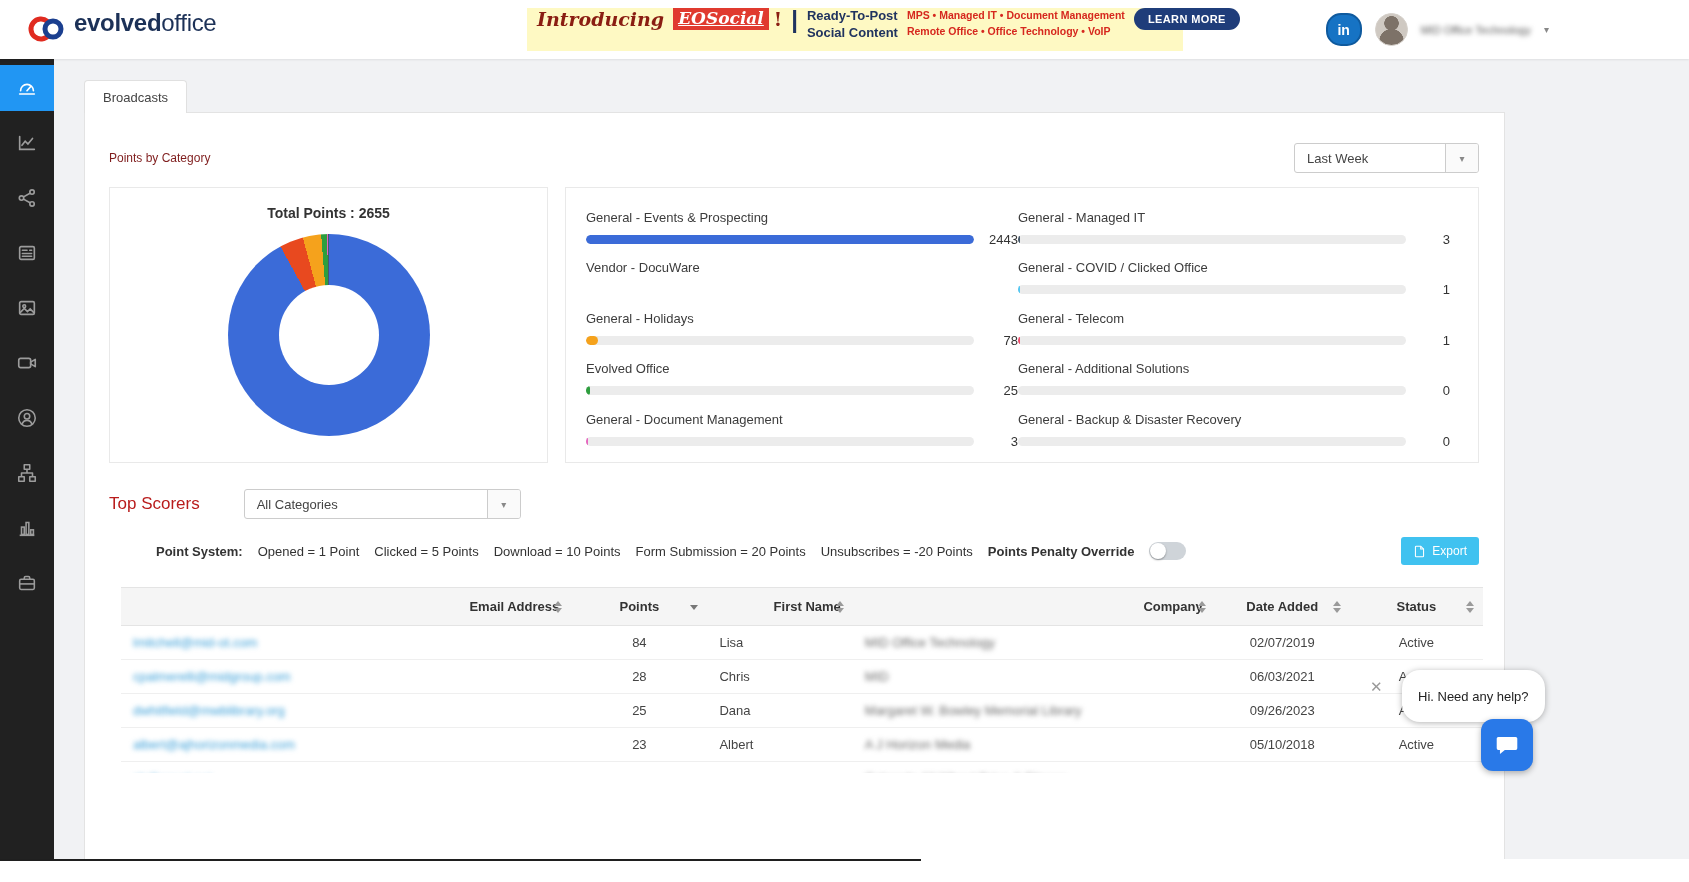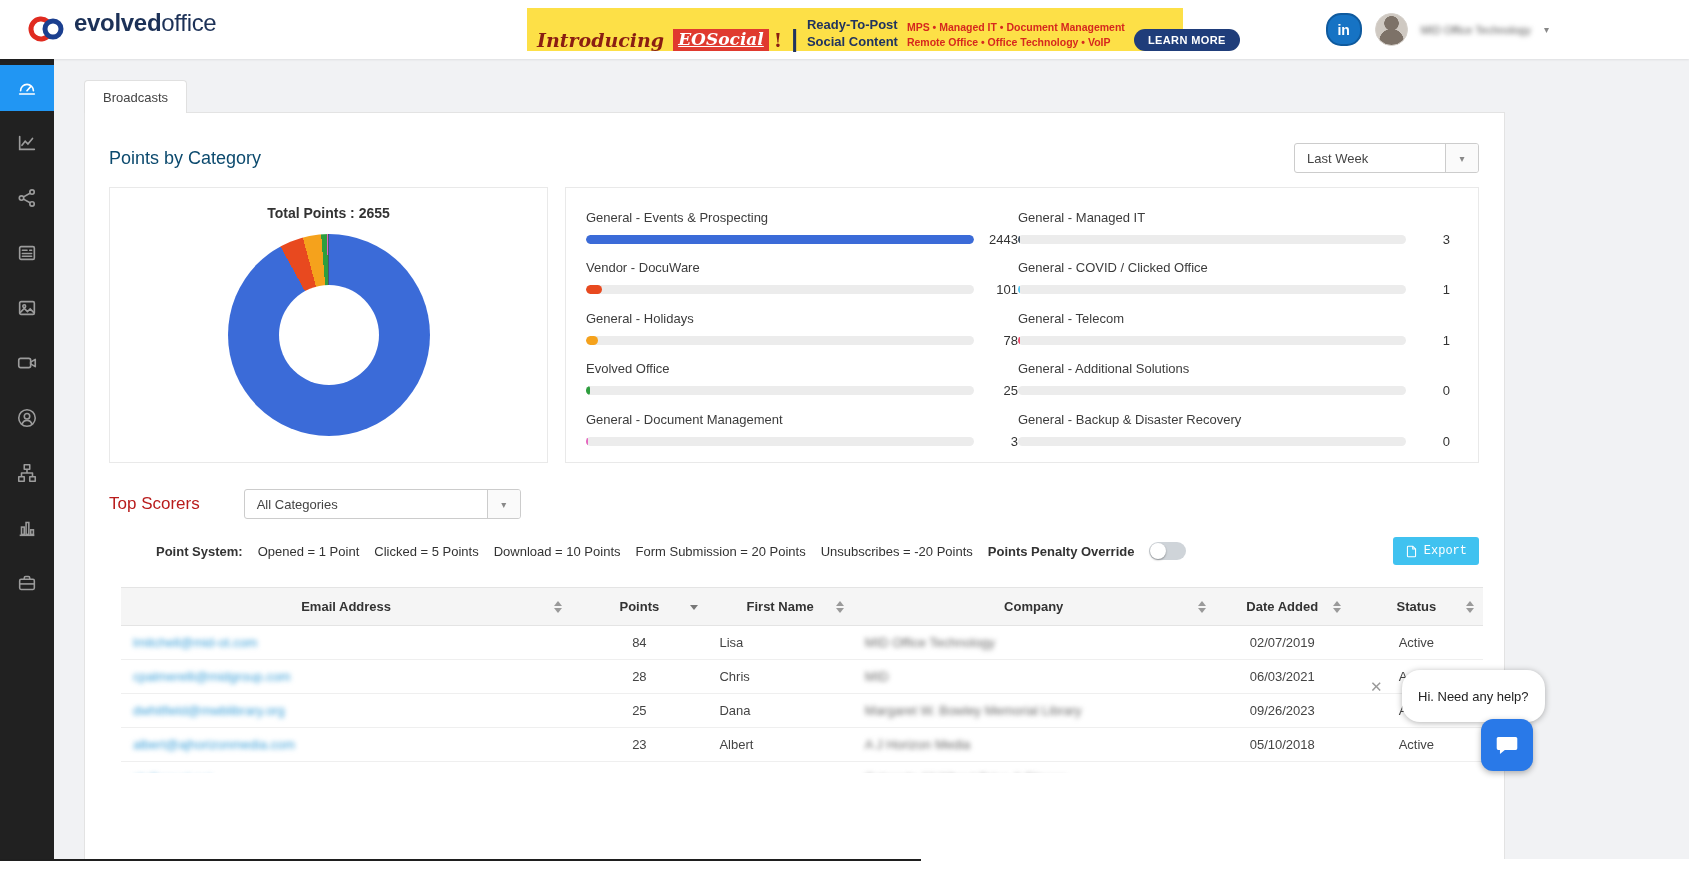--- a/index.html
+++ b/index.html
@@ -10,22 +10,22 @@
   }
 
   
   .app-header { position:absolute; top:0; left:0; width:100%; height:59px; background:#fff;
     box-shadow:0 1px 2px rgba(0,0,0,.08); z-index:20; }
   .brand { position:absolute; left:26px; top:9px; display:flex; align-items:flex-start; gap:8px; cursor:pointer; }
   .brand-text { font-size:24px; color:#1c3157; letter-spacing:-.3px; }
   .brand-text .b { font-weight:700; }
   .brand-text .l { font-weight:400; }
 
-  .banner { position:absolute; left:527px; top:8px; width:656px; height:43px; background:#fde047;
-    display:flex; align-items:flex-end; padding:0 10px; gap:9px; cursor:pointer; }
+  .banner { position:absolute; left:527px; top:8px; width:656px; height:43px; background:#fef9c3;
+    display:flex; align-items:flex-start; padding:0 10px; gap:9px; cursor:pointer; }
   .banner-intro { font-family:"DejaVu Serif", serif; font-style:italic; font-weight:700;
     color:#8a1e12; font-size:19px; white-space:nowrap; }
   .banner-product { font-family:"DejaVu Serif", serif; font-style:italic; font-weight:700;
     color:#fff; background:#e03a2f; font-size:17px; padding:0 5px 2px; text-decoration:underline; }
   .banner-psuffix { font-family:"DejaVu Serif", serif; font-weight:700; color:#8a1e12; font-size:19px; margin-left:-4px;}
   .banner-sep { color:#20335f; font-weight:700; font-size:24px; line-height:1; }
   .banner-ready { color:#20335f; font-weight:700; font-size:13px; line-height:1.3; white-space:nowrap; }
   .banner-services { color:#d6281e; font-weight:700; font-size:10.5px; line-height:1.5; white-space:nowrap; }
   .banner-cta { background:#1f3d7a; color:#fff; font-size:11px; font-weight:700; border:none;
     border-radius:12px; padding:5px 14px; letter-spacing:.4px; cursor:pointer; white-space:nowrap;
@@ -51,21 +51,21 @@
 
   
   .main { position:absolute; top:59px; left:54px; right:0; bottom:0; background:#f1f2f4; overflow:hidden; }
   .tabbar { padding:21px 0 0 30px; }
   .tab { display:inline-block; background:#fff; border:1px solid #e0e0e0; border-bottom:none;
     border-radius:4px 4px 0 0; padding:9px 18px 8px; font-size:13px; color:#444; position:relative;
     z-index:2; margin-bottom:-1px; cursor:pointer; }
   .panel { margin-left:30px; width:1421px; background:#fff; border:1px solid #e3e3e3; min-height:748px; position:relative; }
 
   .pbc-header { display:flex; align-items:center; justify-content:space-between; padding:30px 25px 14px 24px; }
-  .h-title { font-size:18px; font-weight:500; color:#0c4a6e; }
+  .h-title { font-size:12px; font-weight:500; color:#7f1d1d; }
   .h-title.ts { font-size:17px; color:#b91c1c; }
 
   .select { display:flex; align-items:center; height:30px; border:1px solid #ccc; border-radius:3px;
     background:#fff; font-size:13px; color:#444; cursor:pointer; overflow:hidden; }
   .select .val { padding:0 12px; flex:1; white-space:nowrap; }
   .select .arrow { width:33px; height:100%; border-left:1px solid #ccc; background:#fafafa;
     display:flex; align-items:center; justify-content:center; color:#888; font-size:10px; }
   .select.period { width:185px; }
   .select.cats { width:277px; }
 
@@ -84,27 +84,27 @@
   .bar-fill { height:100%; border-radius:5px; }
   .bar-value { width:44px; text-align:right; font-size:13px; color:#333; }
 
   .ts-header { display:flex; align-items:center; padding:26px 25px 0 24px; gap:44px; }
   .ts-meta { display:flex; align-items:center; padding:18px 25px 0 71px; font-size:13px; color:#333; gap:15px; white-space:nowrap; }
   .bold { font-weight:700; }
   .toggle { width:37px; height:18px; border-radius:10px; background:#cfd4d9; position:relative; flex:none; cursor:pointer; }
   .toggle .knob { position:absolute; left:1px; top:1px; width:16px; height:16px; border-radius:50%;
     background:#fff; box-shadow:0 1px 2px rgba(0,0,0,.35); }
   .export-btn { margin-left:auto; display:flex; align-items:center; gap:6px; background:#40c2f0; color:#fff;
-    border:none; border-radius:3px; font-size:12px; padding:7px 12px; cursor:pointer; font-family:Liberation Mono, monospace; }
+    border:none; border-radius:3px; font-size:12px; padding:7px 12px; cursor:pointer; font-family:Liberation Sans, sans-serif; }
 
   
   .table-clip { margin:22px 21px 0 36px; height:186px; overflow:hidden; }
   table { width:100%; border-collapse:collapse; table-layout:fixed; font-size:13px; }
   th { background:#f5f5f5; border-top:1px solid #e4e4e4; border-bottom:1px solid #e4e4e4;
-    font-weight:700; color:#333; padding:11px 12px; position:relative; text-align:center; cursor:pointer; }
+    font-weight:700; color:#333; padding:11px 12px; position:relative; text-align:right; cursor:pointer; }
   th.center { text-align:center; }
   td { padding:9px 12px; border-bottom:1px solid #efefef; color:#444; background:#fff;
     overflow:hidden; white-space:nowrap; }
   td.center { text-align:center; }
   .email-link { color:#3a9fd8; filter:blur(2.5px); cursor:pointer; }
   .redacted-company { color:#6b6b6b; filter:blur(2.5px); }
 
   .sort { position:absolute; right:8px; top:50%; margin-top:-6px; width:9px; height:12px; display:inline-block; }
   .sort i { position:absolute; left:0; width:0; height:0; border-left:4.5px solid transparent; border-right:4.5px solid transparent; }
   .sort i.up { top:0; border-bottom:5px solid #9a9a9a; }
@@ -283,26 +283,20 @@
               <div class="bar-label">General - Events &amp; Prospecting</div>
               <div class="bar-row">
                 <div class="bar-track">
                   <div class="bar-fill" style="width:100%;background:#3b6bd8"></div>
                 </div>
                 <div class="bar-value">2443</div>
               </div>
             </div>
             <div class="bar-item">
               <div class="bar-label">Vendor - DocuWare</div>
-              <div class="bar-row">
-                <div class="bar-track">
-                  <div class="bar-fill" style="width:4.134261154318461%;background:#e8491f"></div>
-                </div>
-                <div class="bar-value">101</div>
-              </div>
             </div>
             <div class="bar-item">
               <div class="bar-label">General - Holidays</div>
               <div class="bar-row">
                 <div class="bar-track">
                   <div class="bar-fill" style="width:3.1927957429390093%;background:#f5a21c"></div>
                 </div>
                 <div class="bar-value">78</div>
               </div>
             </div>

